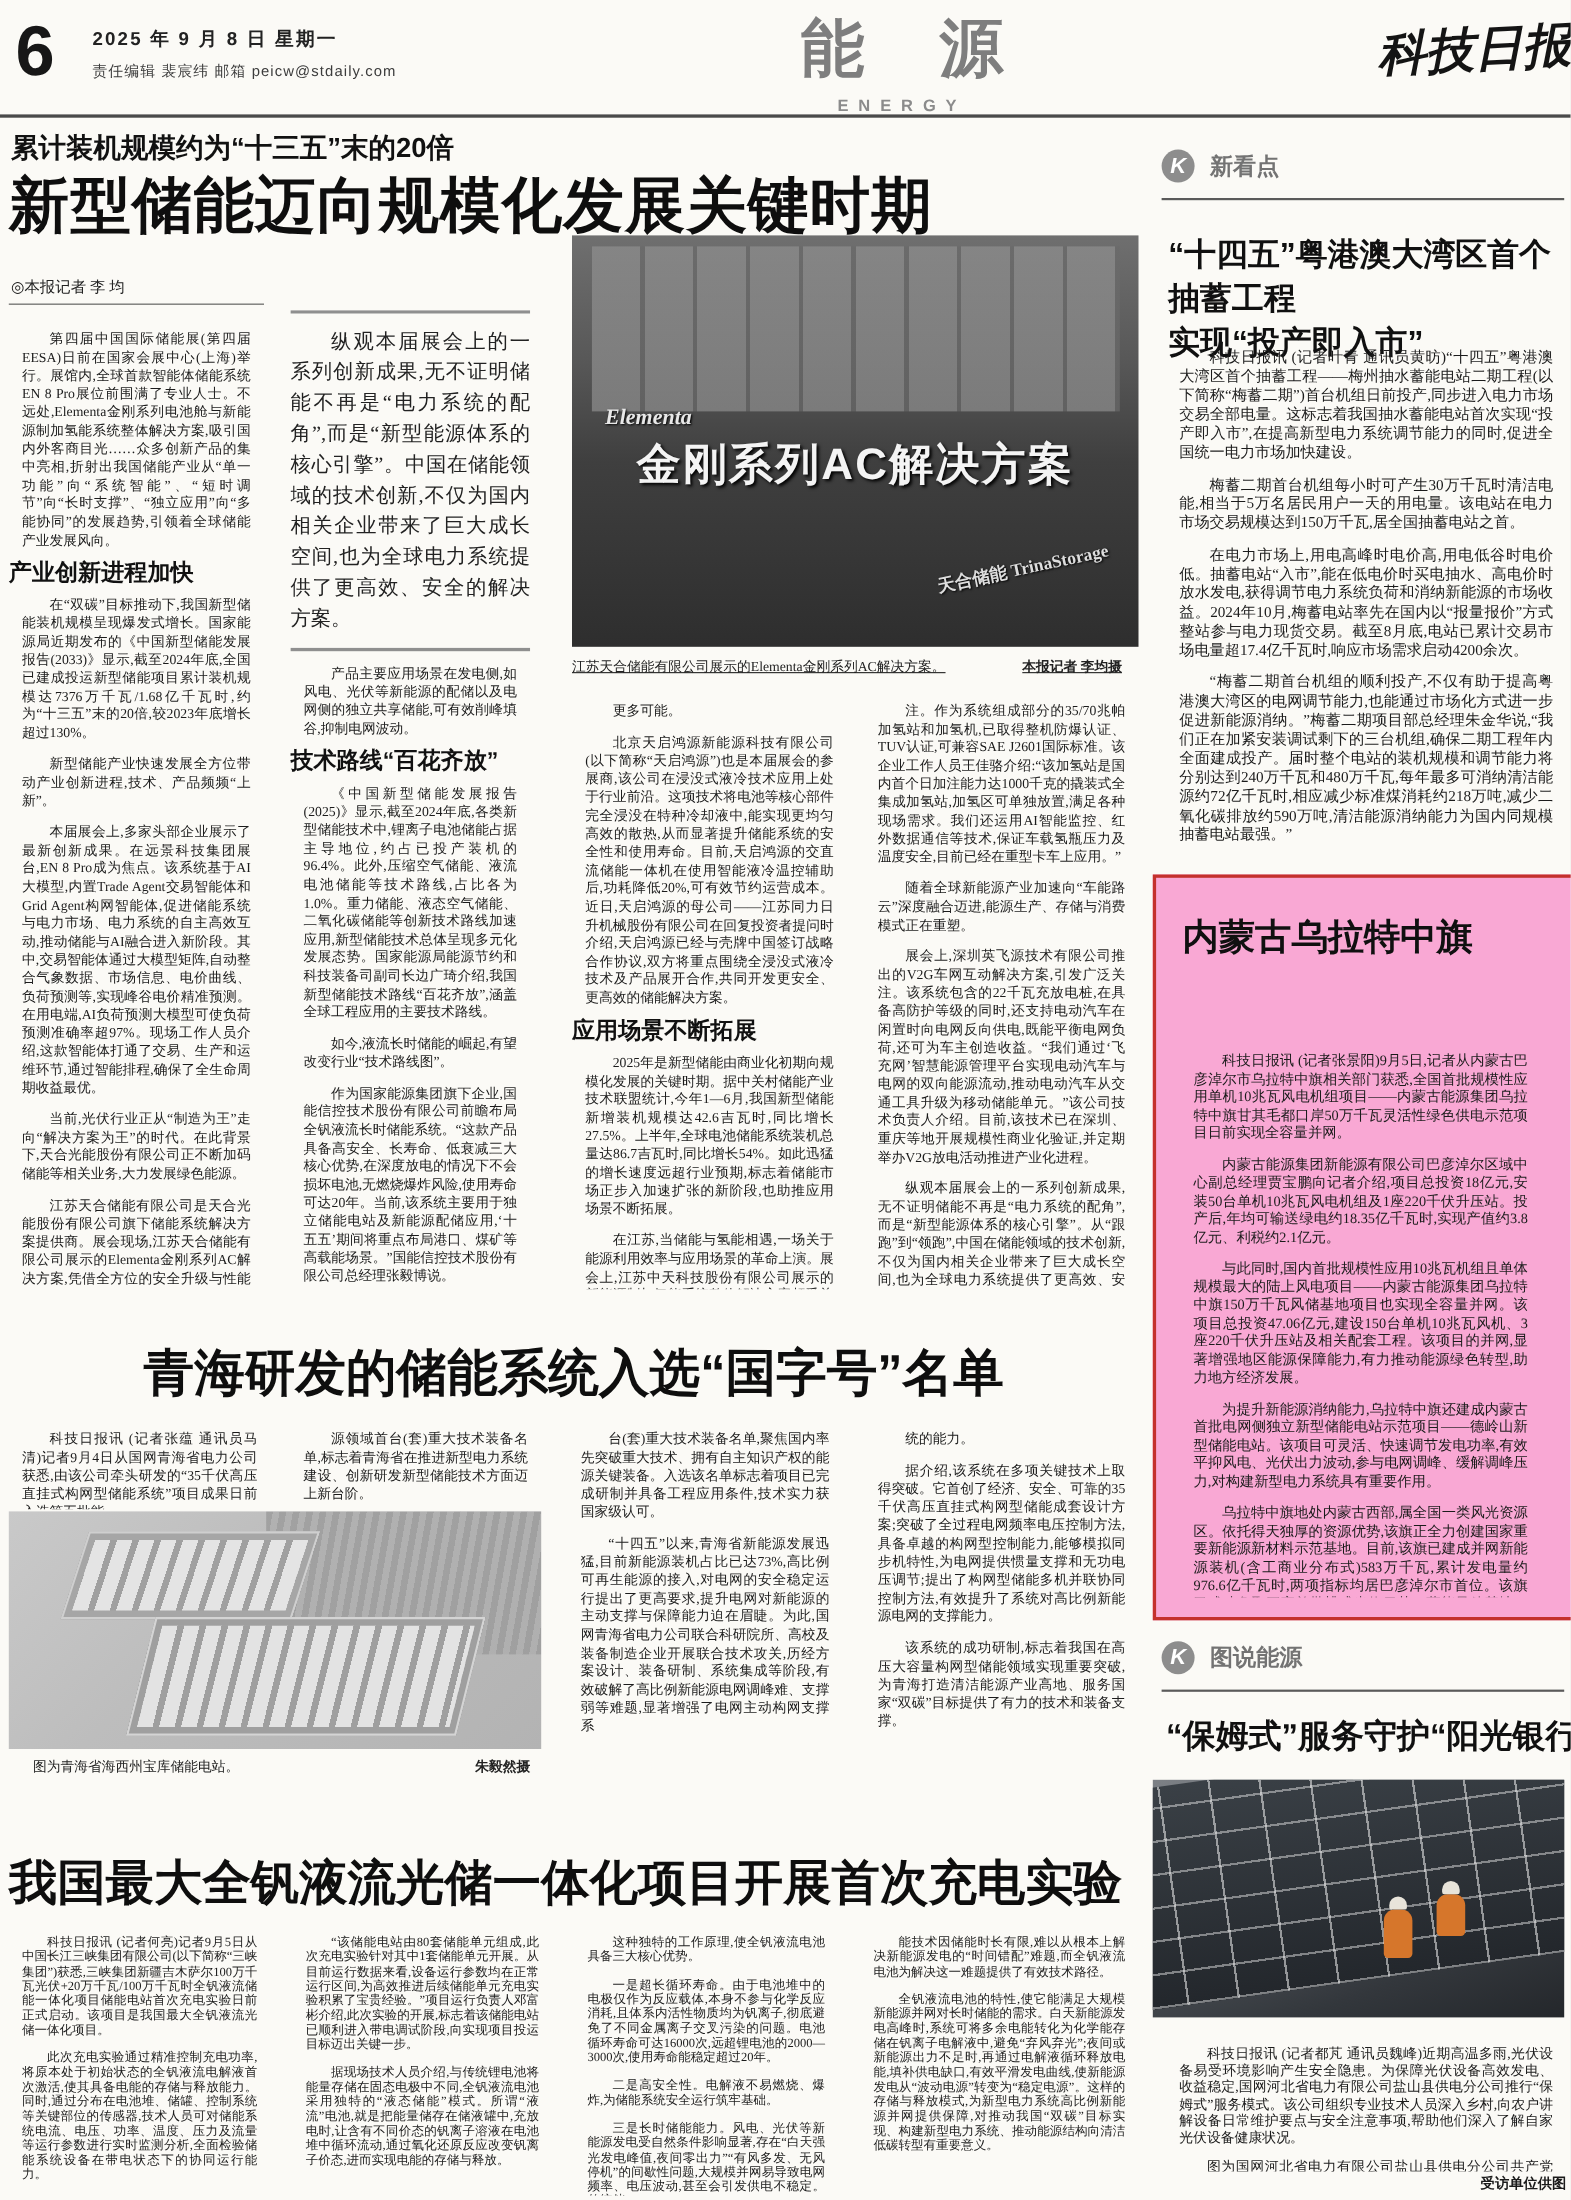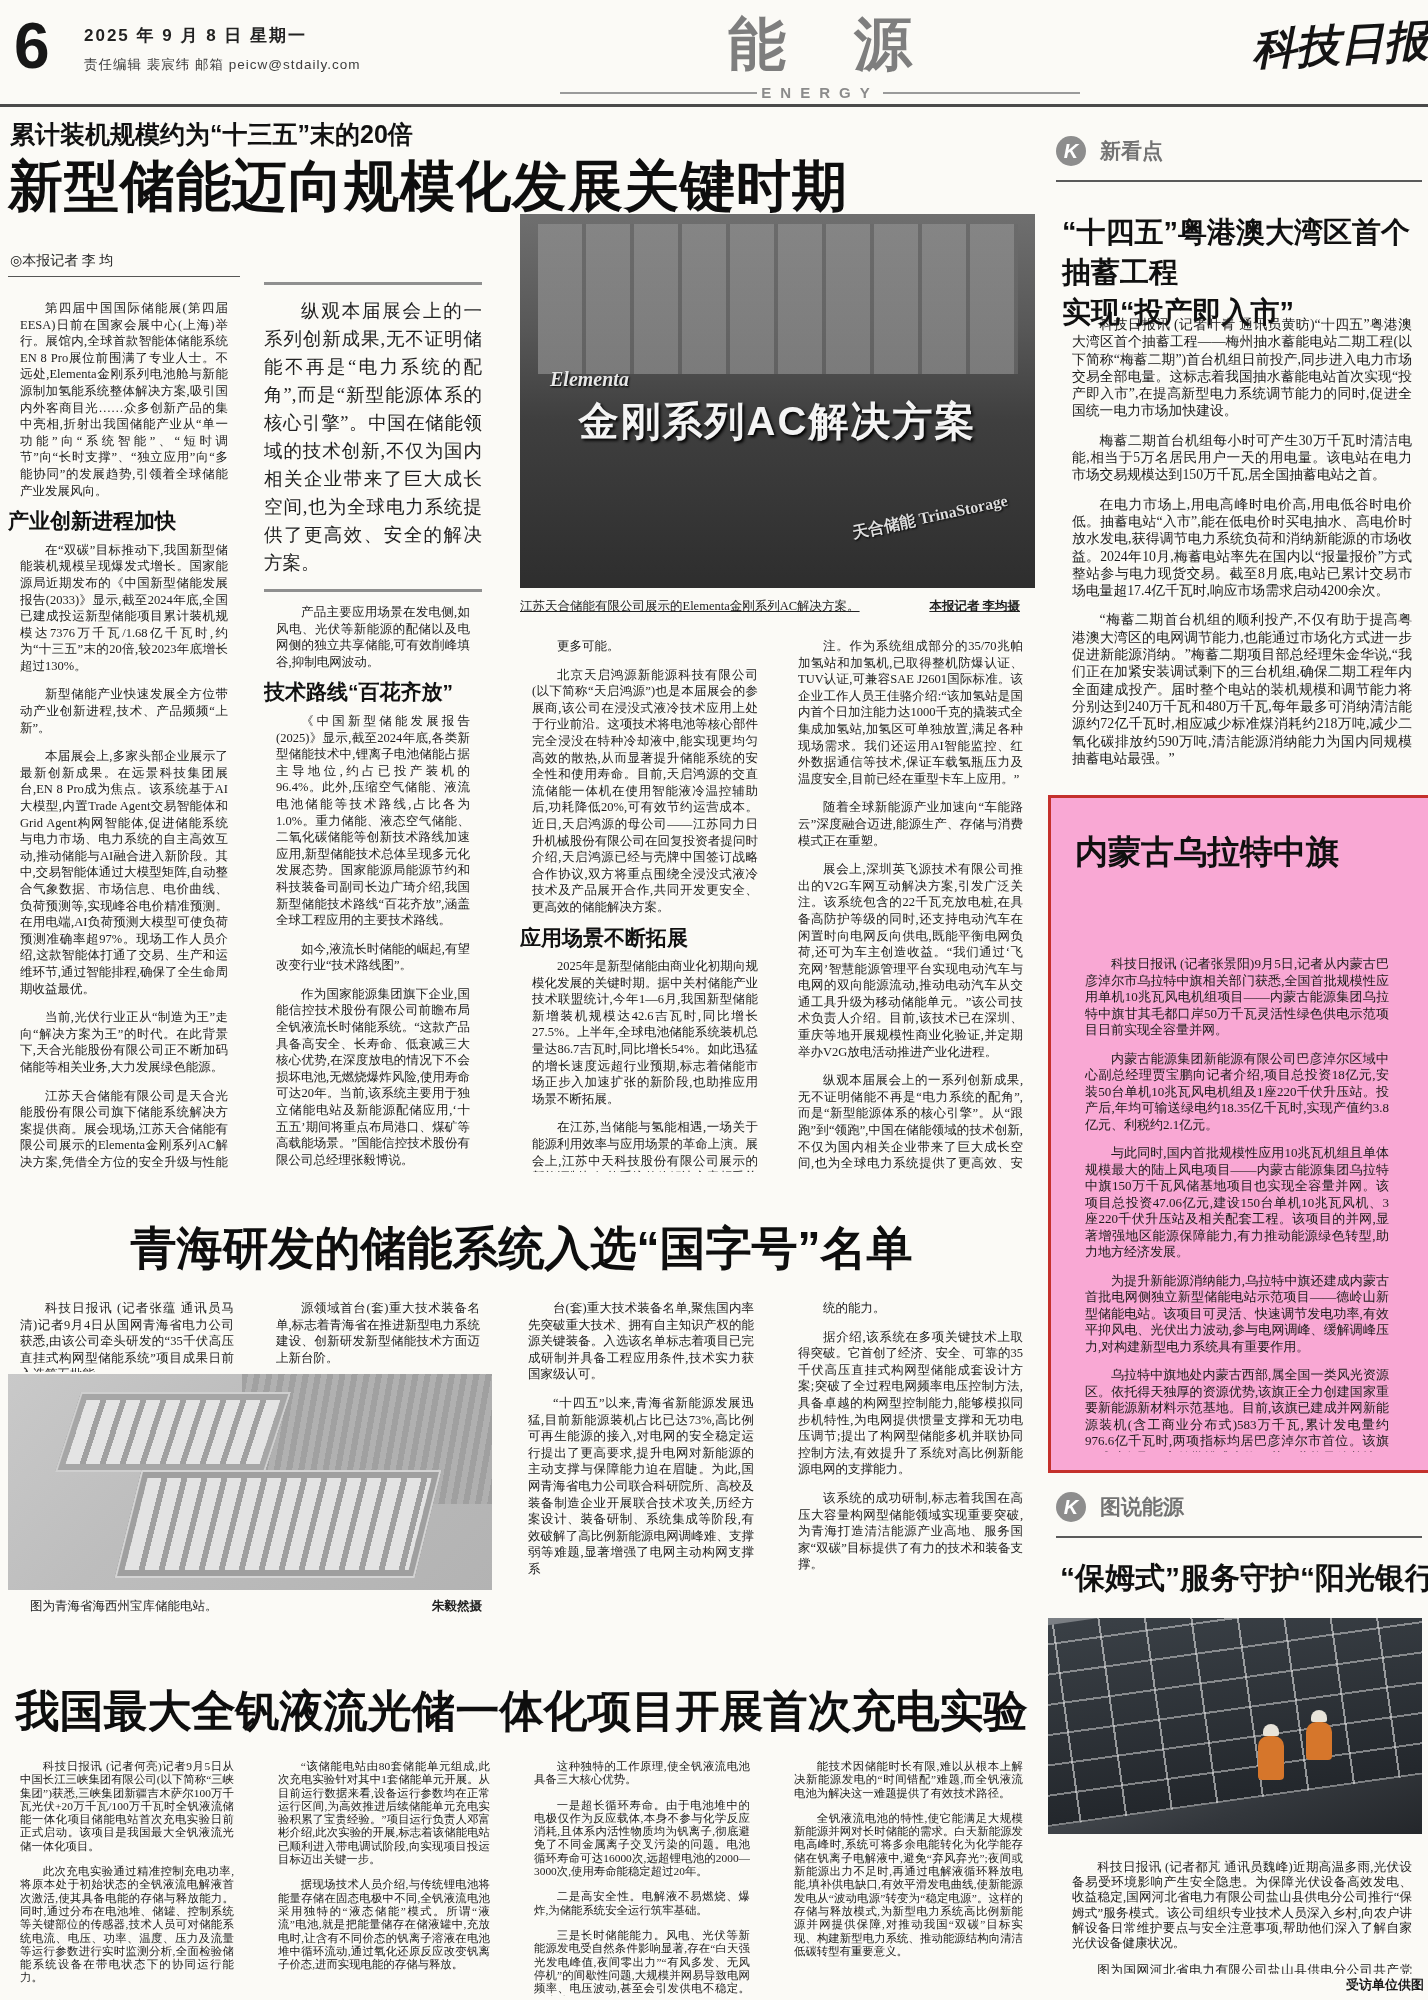--- a/index.html
+++ b/index.html
@@ -6,21 +6,21 @@
   #page{position:relative;width:1428px;height:2000px;background:#fbfaf6;overflow:hidden;
         font-family:"Liberation Serif","DejaVu Serif",serif;color:#1b1b1b;}
   .abs{position:absolute;}
   .sans{font-family:"Liberation Sans","DejaVu Sans",sans-serif;}
   .col p{margin:12px;text-indent:2em;text-align:justify;}
   
   #pageno{left:14px;top:14px;font-size:64px;font-weight:900;line-height:64px;color:#171717;}
   #dateline{left:84px;top:24px;font-size:17px;font-weight:bold;letter-spacing:2px;color:#222;}
   #editorline{left:84px;top:56px;font-size:13.5px;color:#3c3c3c;letter-spacing:1px;}
   #secname{left:690px;top:6px;width:260px;text-align:center;font-size:58px;font-weight:900;color:#7e7e7e;letter-spacing:26px;text-indent:26px;}
-  #secen{left:560px;top:84px;width:520px;display:flex;align-items:center;gap:4px;color:#8b8b8b;}
+  #secen{left:560px;top:84px;width:520px;display:flex;align-items:center;gap:4px;color:#8b8b8b;flex-direction:column;}
   #secen .ln{flex:1;height:2px;background:#9a9a9a;}
   #secen .t{font-size:15px;letter-spacing:9px;font-weight:bold;}
   #brand{left:1252px;top:16px;font-size:44px;font-weight:900;font-style:italic;transform:rotate(-3deg);color:#141414;font-family:"Liberation Serif",serif;}
   #topline{left:0;top:104px;width:1428px;height:3px;background:#4a4a4a;}
   
   #kicker{left:10px;top:118px;font-size:25px;font-weight:900;color:#111;}
   #maintitle{left:8px;top:150px;width:1030px;font-size:55px;font-weight:900;letter-spacing:1px;white-space:nowrap;color:#0e0e0e;}
   .bodytxt{font-size:12.5px;line-height:16.6px;}
   .subhead{font-size:21px;font-weight:900;text-align:center;margin:14px 0 12px 0 !important;text-indent:0 !important;font-family:"Liberation Sans",sans-serif;color:#111;}
   #byline{left:10px;top:252px;font-size:14px;color:#222;}
@@ -46,21 +46,21 @@
   #qh-c2{left:264px;top:1288px;width:228px;height:84px;overflow:hidden;}
   #qh-c3{left:516px;top:1288px;width:250px;height:326px;overflow:hidden;}
   #qh-c4{left:786px;top:1288px;width:249px;height:326px;overflow:hidden;}
   #photo2{left:8px;top:1374px;width:484px;height:216px;background:linear-gradient(135deg,#c9c9c9 0%,#bdbdbd 40%,#b3b3b3 100%);overflow:hidden;}
   #photo2 .field{position:absolute;right:0;top:0;width:250px;height:130px;background:repeating-linear-gradient(100deg,#9a9a9a 0 6px,#aeaeae 6px 12px);opacity:.8;}
   #photo2 .pad1{position:absolute;left:60px;top:18px;width:210px;height:80px;background:#a6a6a6;transform:skewX(-18deg);box-shadow:inset 0 0 0 2px #cfcfcf;}
   #photo2 .pad2{position:absolute;left:120px;top:96px;width:300px;height:108px;background:#9f9f9f;transform:skewX(-14deg);box-shadow:inset 0 0 0 2px #d4d4d4;}
   #photo2 .pad1 i,#photo2 .pad2 i{position:absolute;inset:8px;background:repeating-linear-gradient(90deg,#efefef 0 14px,#a0a0a0 14px 20px),repeating-linear-gradient(0deg,#efefef 0 10px,#a8a8a8 10px 16px);opacity:.85;}
   #cap2{left:30px;top:1598px;width:452px;}
   
-  #fv-title{left:8px;top:1682px;width:1027px;text-align:center;font-size:44px;font-weight:900;white-space:nowrap;color:#0e0e0e;}
+  #fv-title{left:8px;top:1682px;width:1027px;font-size:44px;font-weight:900;white-space:nowrap;color:#0e0e0e;}
   .fvcol{top:1748px;height:248px;overflow:hidden;}
   .fvtxt{font-size:11.4px;line-height:13.3px;}
   #fv-c1{left:8px;width:238px;}
   #fv-c2{left:266px;width:236px;}
   #fv-c3{left:522px;width:240px;}
   #fv-c4{left:782px;width:253px;}
   
   .kicon{display:inline-block;width:30px;height:30px;border-radius:50%;background:#8d8d8d;color:#fff;font-weight:900;font-style:italic;text-align:center;line-height:30px;font-size:20px;vertical-align:middle;margin-right:10px;font-family:"Liberation Sans",sans-serif;}
   .sechdr{font-size:21px;font-weight:900;color:#737373;font-family:Liberation Sans, sans-serif;vertical-align:middle;}
   #nk{left:1056px;top:136px;width:366px;}

